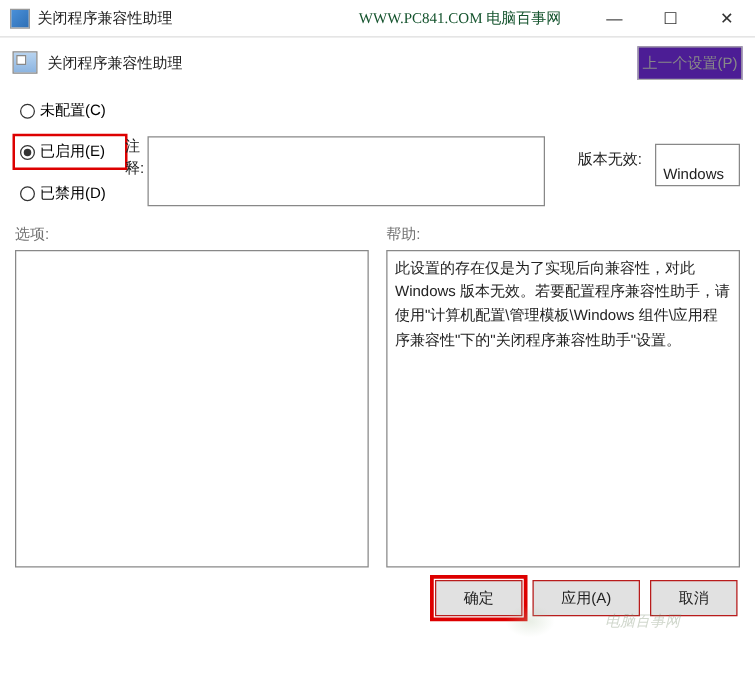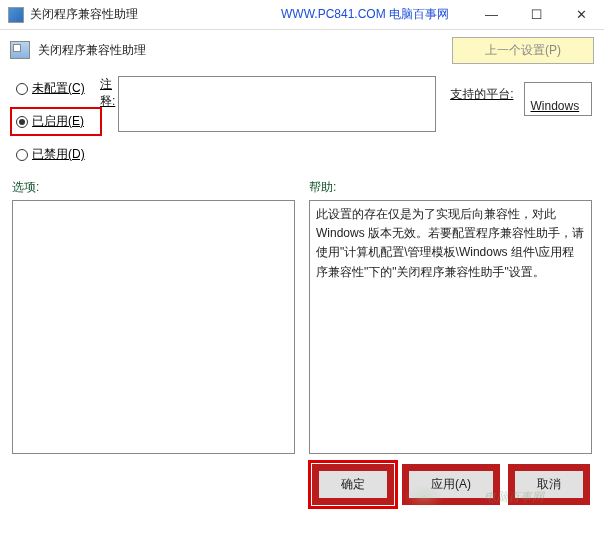--- a/index.html
+++ b/index.html
@@ -20,21 +20,21 @@
       background: #fff;
     }
     .titlebar-icon {
       width: 16px; height: 16px;
       margin-right: 6px;
       background: linear-gradient(135deg, #4a90d9, #2e6fb5);
       border: 1px solid #999;
     }
     .titlebar-title { flex: 0 0 auto; color: #222; }
     .titlebar-spacer { flex: 1; }
-    .titlebar-center { color: #1d4ed8; margin-right: 20px; }
+    .titlebar-center { color: #14532d; margin-right: 20px; font-family: Liberation Serif, serif; }
     .winbtns { display: flex; }
     .winbtn {
       width: 45px; height: 29px;
       display: flex; align-items: center; justify-content: center;
       color: #333; font-size: 13px;
     }
     .toolbar {
       height: 40px;
       display: flex;
       align-items: center;
@@ -47,35 +47,34 @@
       background: linear-gradient(#b8d4f0, #8cb4e0);
       position: relative;
     }
     .toolbar-icon::after {
       content: ""; position: absolute;
       left: 2px; top: 2px; width: 6px; height: 6px;
       background: #fff; border: 1px solid #888;
     }
     .toolbar-title { flex: 1; color: #222; }
     .gray-btn {
-      padding: 4px 32px;
-      background: #fef9c3;
+      padding: 4px 3px;
+      background: #4c1d95;
       border: 1px solid #adadad;
       color: #888;
       font-size: 12px;
       text-align: center;
     }
     .content {
       padding: 6px 12px 0 12px;
     }
     .radio-row {
       display: flex;
-      align-items: flex-start;
+      align-items: flex-end;
       margin-bottom: 6px;
-      text-decoration: underline;
     }
     .radio-group {
       width: 88px;
       display: flex;
       flex-direction: column;
       gap: 12px;
       padding-top: 2px;
     }
     .radio-item {
       display: flex;
@@ -139,40 +138,40 @@
       display: flex;
       padding: 0 12px;
       gap: 14px;
       margin-top: 14px;
     }
     .lower-col {
       flex: 1;
       display: flex;
       flex-direction: column;
     }
-    .lower-label { margin-bottom: 4px; color: #14532d; }
+    .lower-label { margin-bottom: 4px; color: #737373; }
     .lower-box {
       border: 1px solid #888;
       height: 254px;
       padding: 4px 6px;
       color: #222;
       line-height: 1.6;
       overflow: auto;
       font-size: 12px;
     }
     .footer {
       display: flex;
       justify-content: flex-end;
       gap: 8px;
       padding: 10px 14px;
     }
     .btn {
       padding: 5px 22px;
       background: #e1e1e1;
-      border: 7px solid #b91c1c;
+      border: 1px solid #b91c1c;
       color: #222;
       font-size: 12px;
       font-family: inherit;
     }
     .btn.primary {
       outline: 3px solid #d00;
       outline-offset: 1px;
     }
     .watermark {
       position: absolute;
@@ -227,21 +226,21 @@
       </label>
       <label class="radio-item">
         <span class="radio-circle"></span>
         <span class="label-u">已禁用(D)</span>
       </label>
     </div>
     <div class="comment-col">
       <div class="comment-label">注释:</div>
       <textarea class="comment-box" style=""></textarea>
       <div class="platform-row">
-        <div class="platform-label">支持的平台:</div>
+        <div class="platform-label">版本无效:</div>
         <div class="platform-box">Windows Vista 及以上版本</div>
       </div>
     </div>
   </div>
 </div>
 
 <div class="lower">
   <div class="lower-col">
     <div class="lower-label">选项:</div>
     <div class="lower-box"></div>

